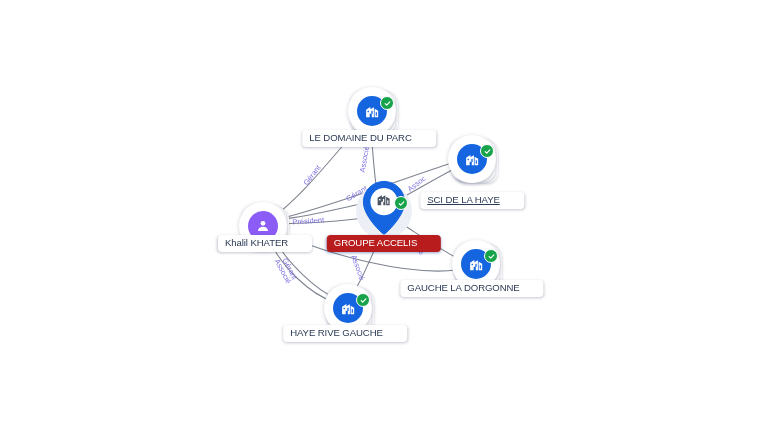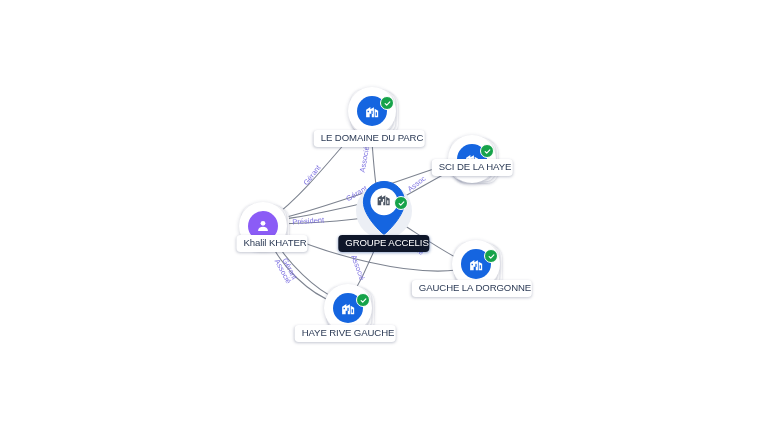--- a/index.html
+++ b/index.html
@@ -111,28 +111,28 @@
   .check-badge svg { display: block; }
 
   .node-label {
     position: absolute;
     transform: translate(-50%, 0);
     background: #ffffff;
     color: #2b3a55;
     font-size: 9.6px;
     font-family: "Liberation Sans", sans-serif;
     letter-spacing: -0.1px;
-    padding: 3px 1px 4px 7px;
+    padding: 3px 24px 4px 7px;
     border-radius: 4px;
     box-shadow: 0 1px 3px rgba(40,50,90,0.28);
     white-space: nowrap;
     line-height: 1;
   }
   .node-label.selected {
-    background: #0f172a;
+    background: #b91c1c;
     color: #ffffff;
     box-shadow: 0 1px 3px rgba(20,60,140,0.45);
   }
 </style>
 </head>
 <body>
 
 <div id="graph-canvas">
 
   <svg class="edges" viewBox="0 0 768 432" xmlns="http://www.w3.org/2000/svg">
@@ -269,20 +269,20 @@
         </div>
         <div class="check-badge" style="left: 38px; top: 15px;">
           <svg width="7" height="7" viewBox="0 0 12 12" aria-hidden="true">
             <path d="M2 6.2 L4.7 8.9 L10 3.3" stroke="#ffffff" stroke-width="2" fill="none" stroke-linecap="round" stroke-linejoin="round"></path>
           </svg>
         </div>
       </div>
     </div>
   <div id="node-labels-layer">
       <div class="node-label" style="left: 369px; top: 130px;">LE DOMAINE DU PARC</div>
-      <div class="node-label" style="left: 472px; top: 159px;">SCI DE LA HAYE</div>
+      <div class="node-label" style="left: 472px; top: 192px; text-decoration: underline;">SCI DE LA HAYE</div>
       <div class="node-label selected" style="left: 384px; top: 235px;">GROUPE ACCELIS</div>
       <div class="node-label" style="left: 472px; top: 280px;">GAUCHE LA DORGONNE</div>
-      <div class="node-label" style="left: 272px; top: 235px;">Khalil KHATER</div>
+      <div class="node-label" style="left: 265px; top: 235px;">Khalil KHATER</div>
       <div class="node-label" style="left: 345px; top: 325px;">HAYE RIVE GAUCHE</div>
     </div>
 
 </div>
 
 </body></html>

